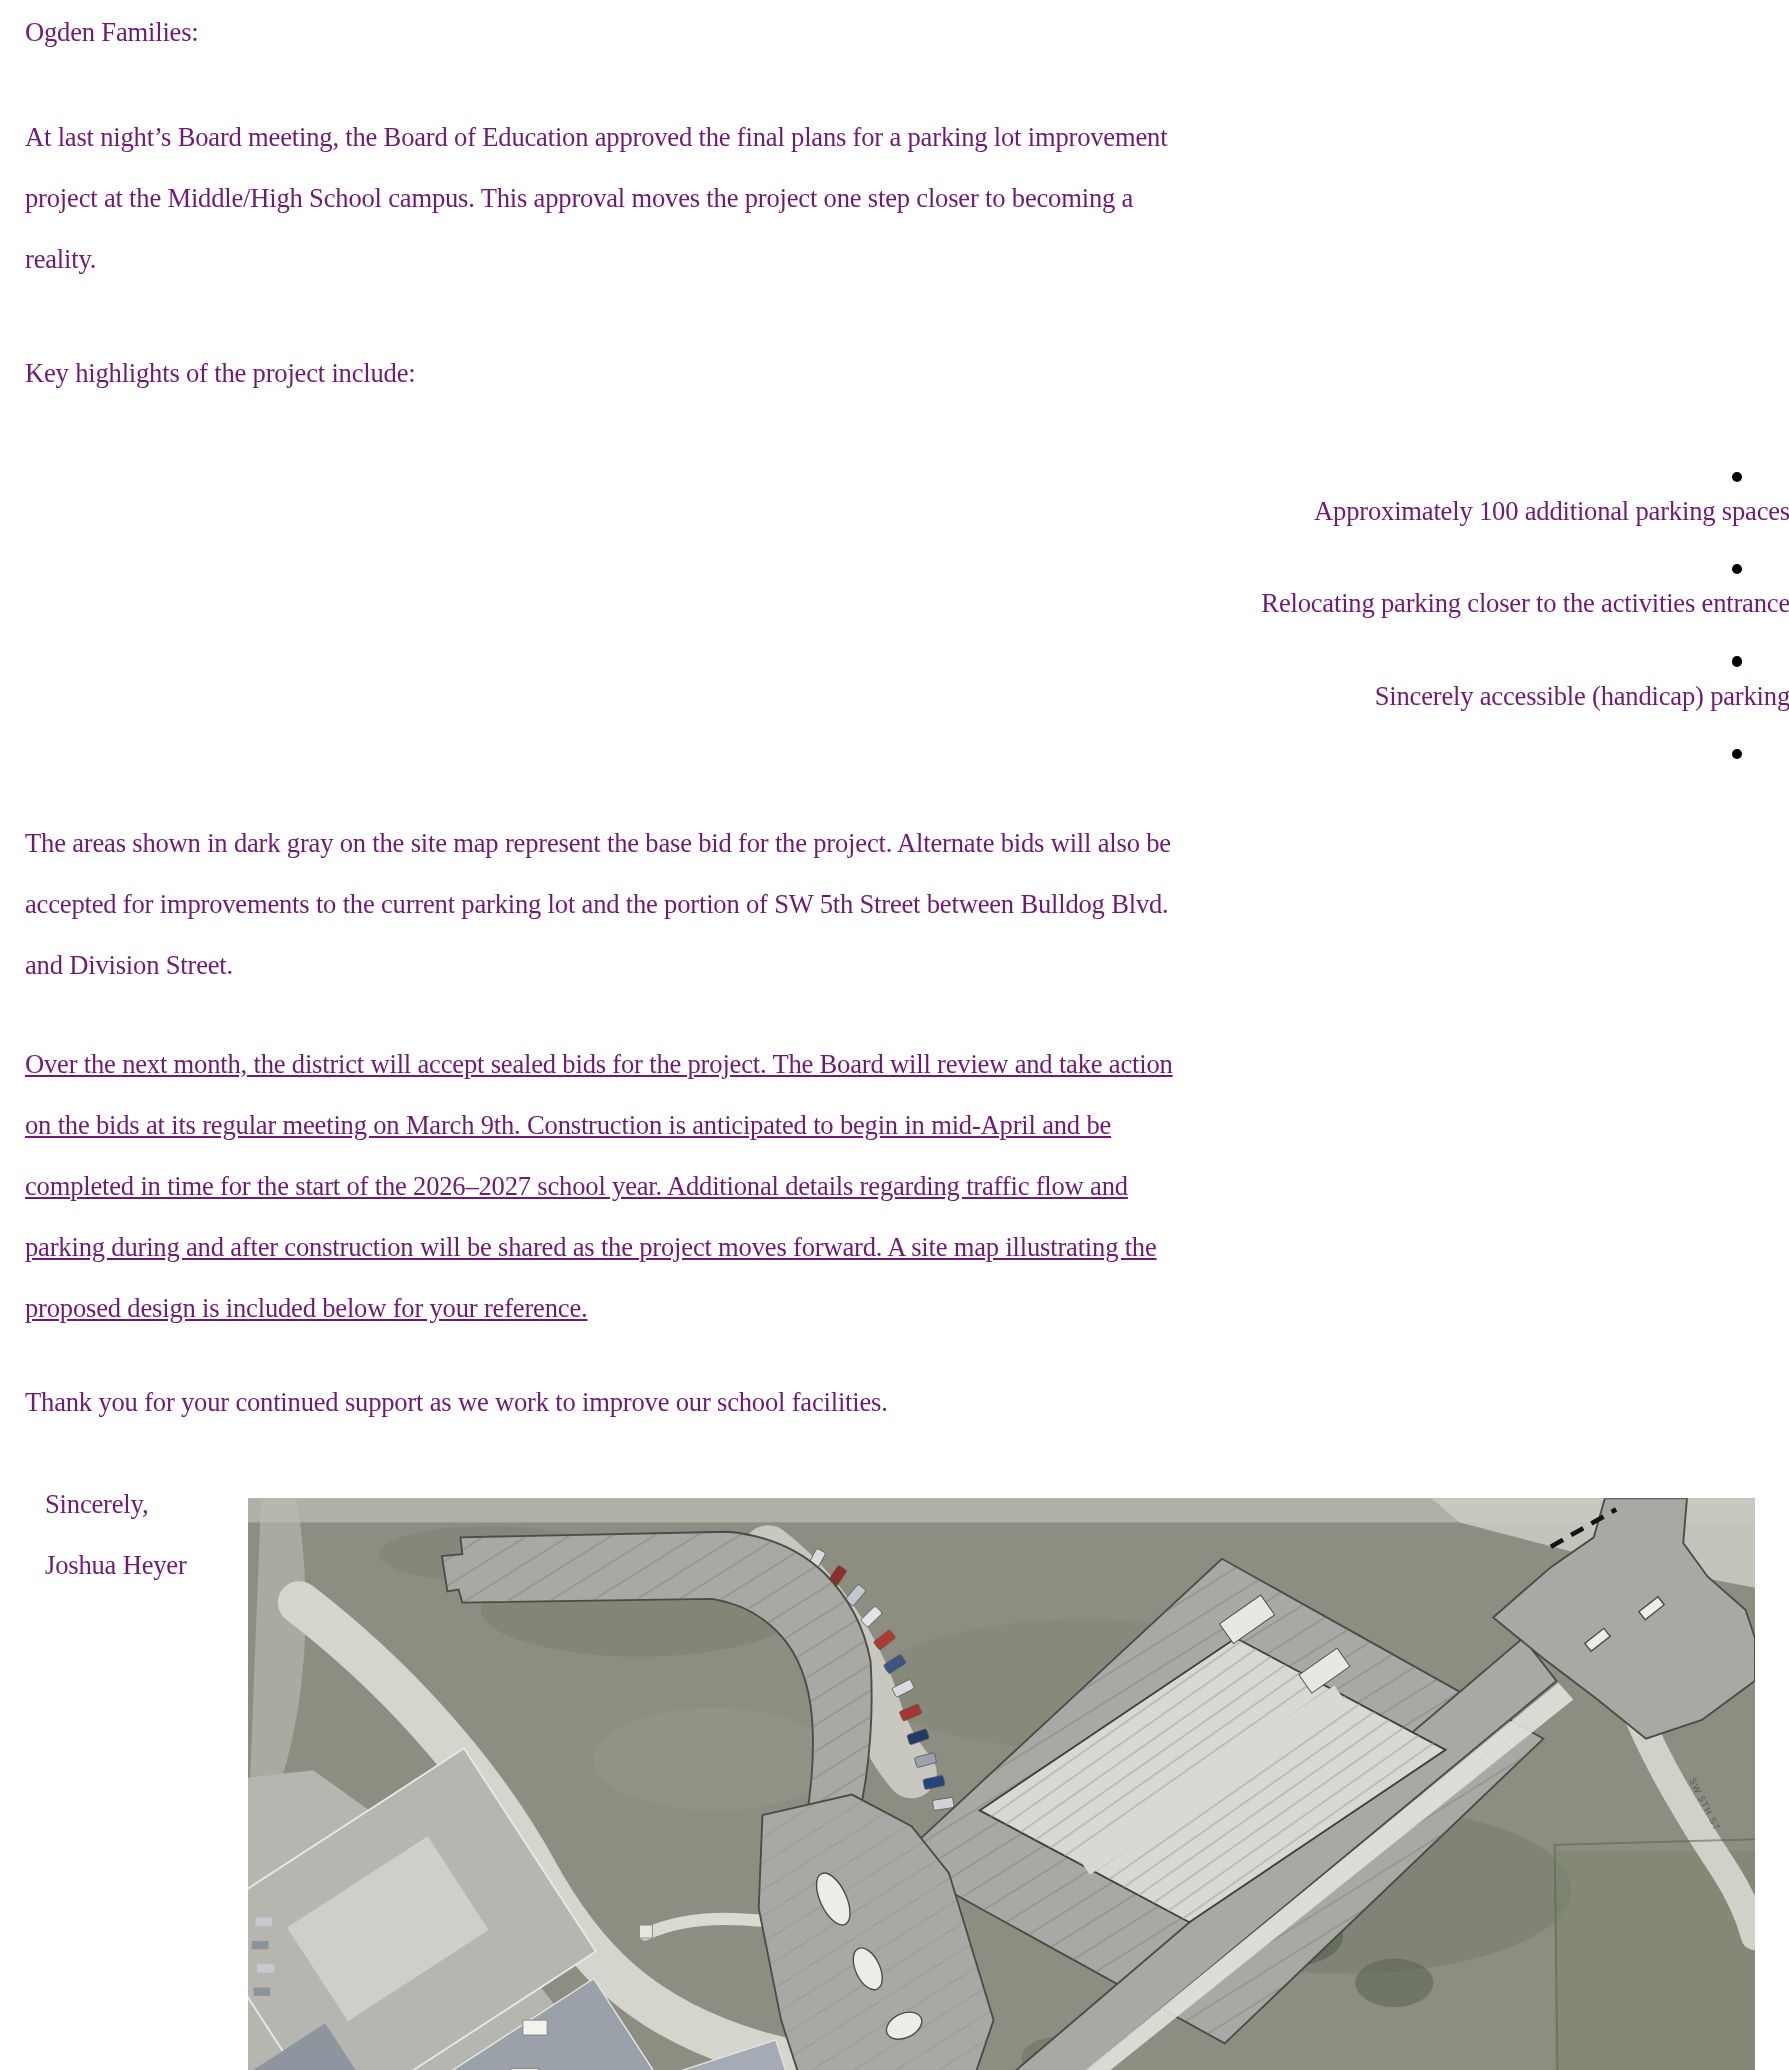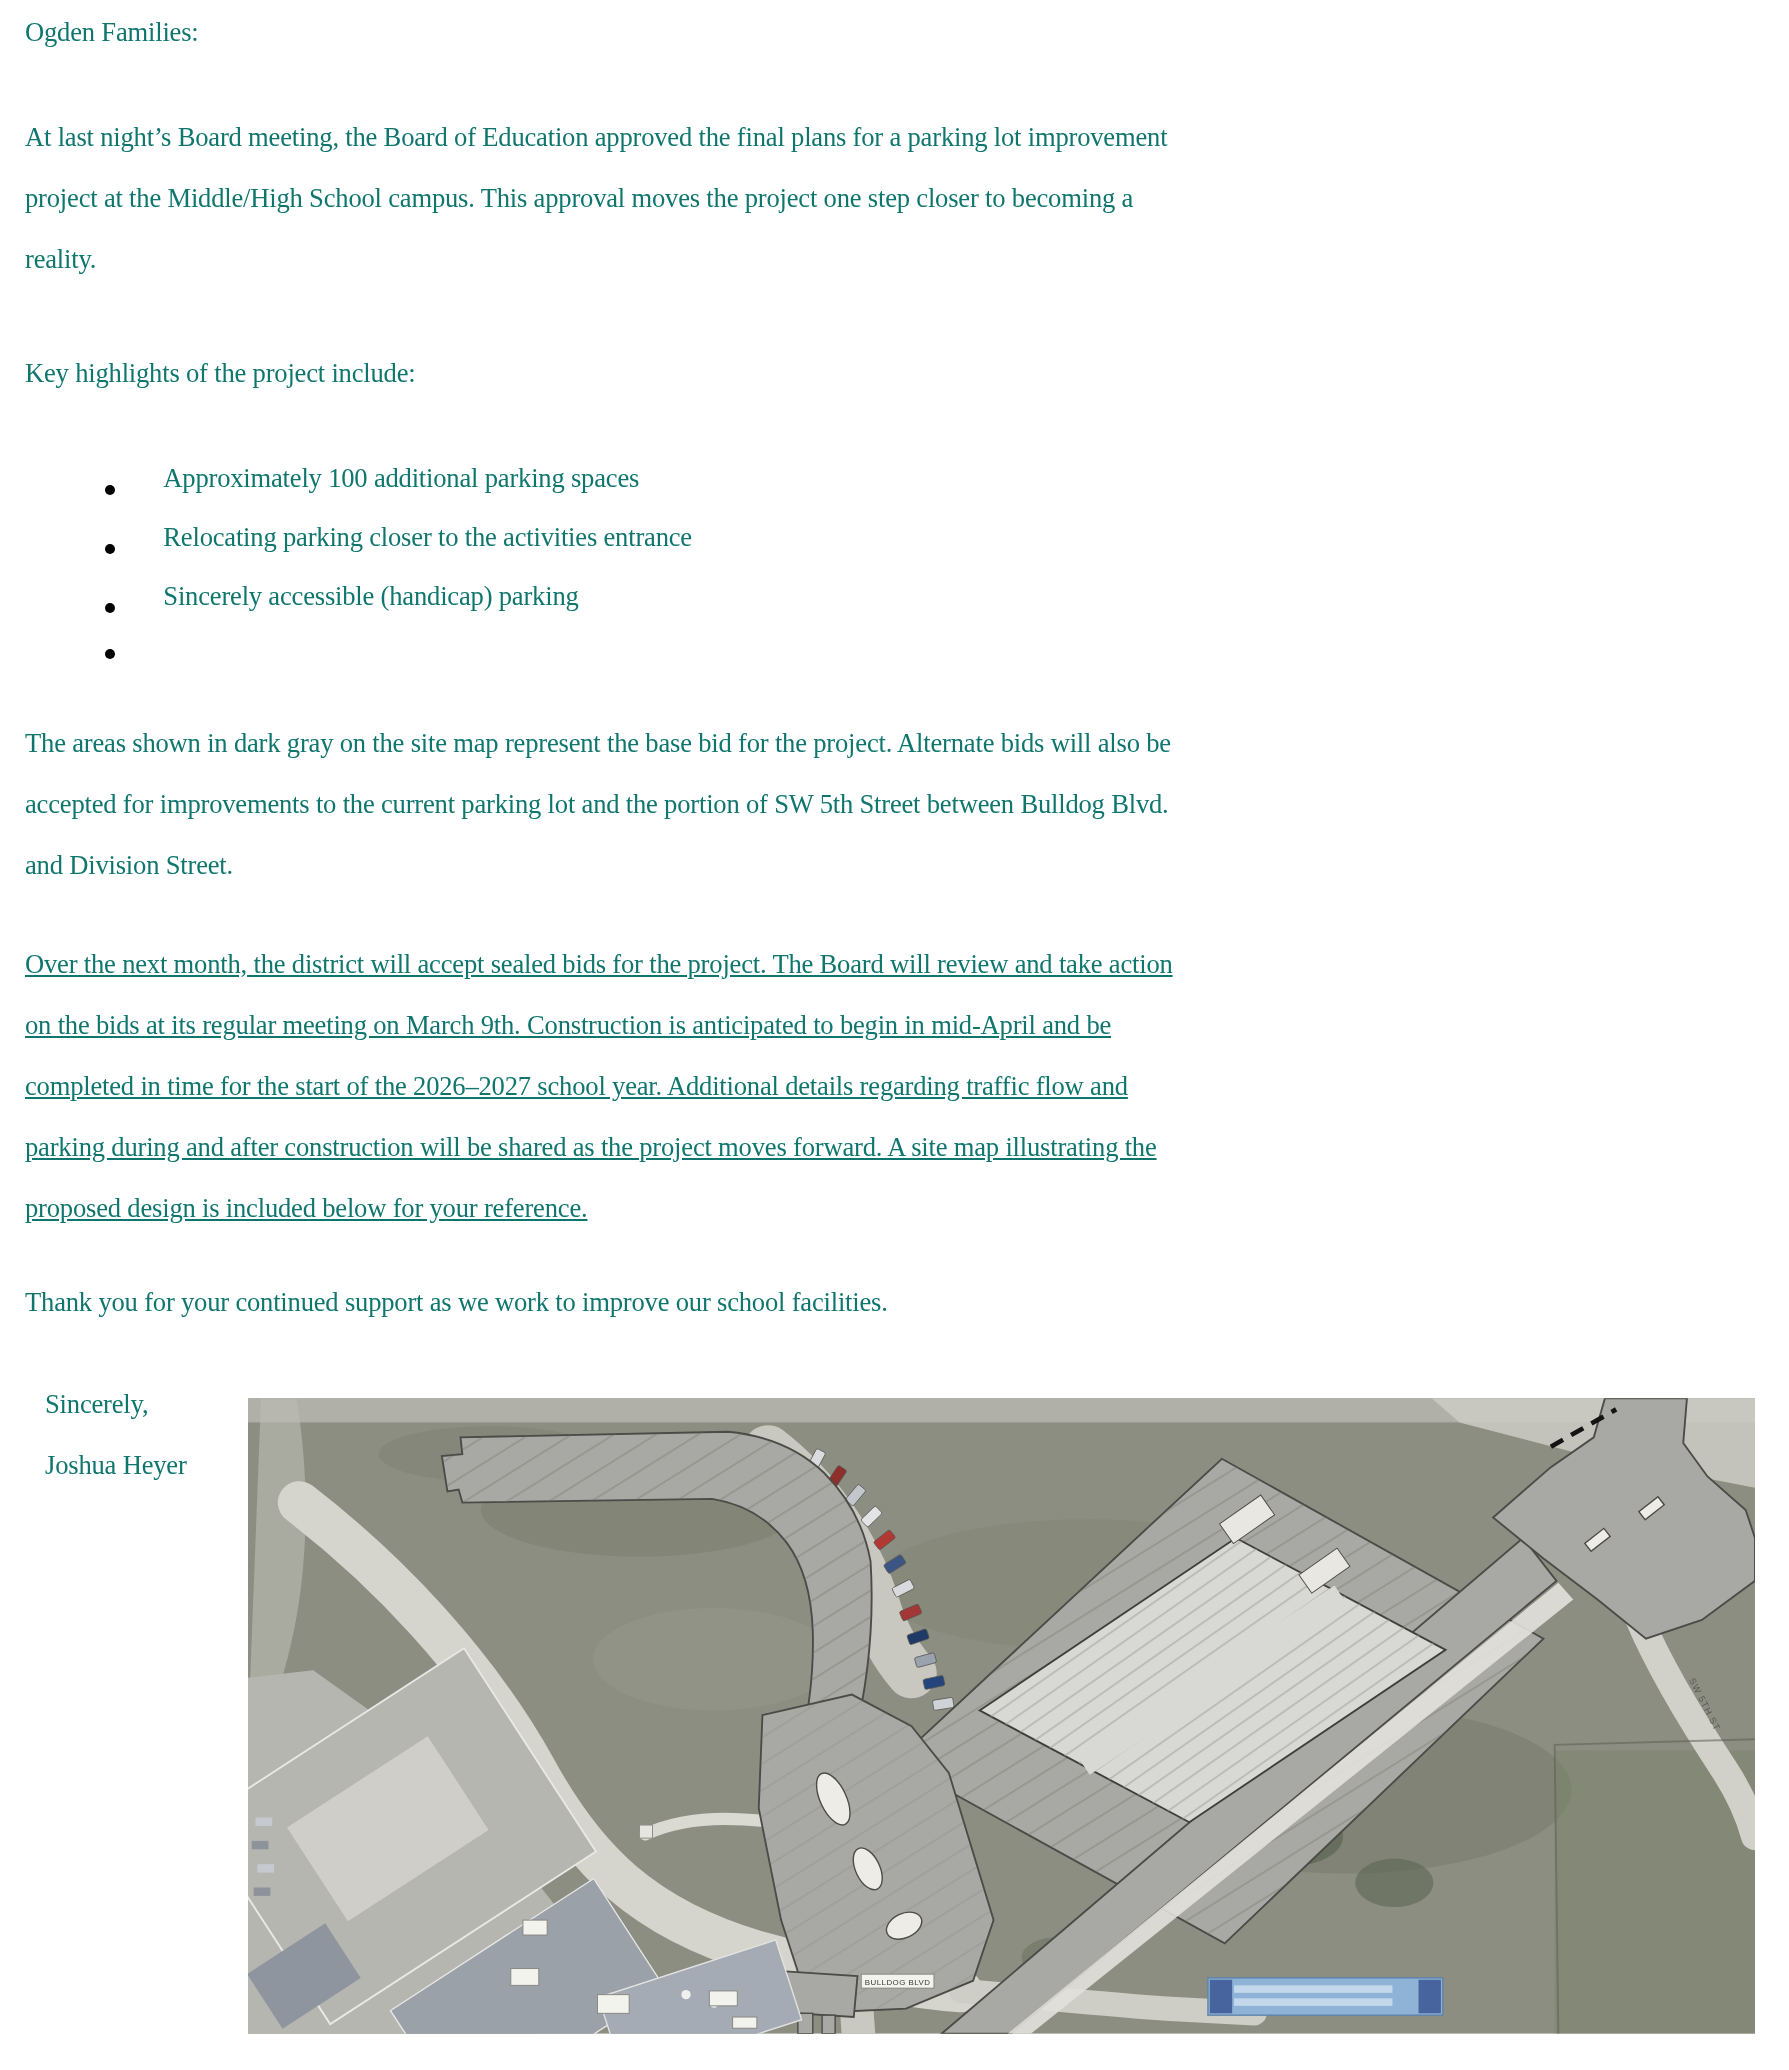--- a/index.html
+++ b/index.html
@@ -4,30 +4,30 @@
 <style>
   html,body{margin:0;padding:0;background:#ffffff;}
   .page{
     position:relative;
     width:1790px;height:2070px;
     box-sizing:border-box;
     padding:1.9px 0 0 25px;
     background:#ffffff;
     font-family:"Liberation Serif","DejaVu Serif",serif;
     font-size:26.6px;
-    color:#0f766e;
+    color:#701a75;
     letter-spacing:-0.2px;
     overflow:hidden;
   }
   .para{white-space:pre-line;line-height:61px;margin:0;}
   .salutation{margin-bottom:44px;}
   .p1{margin-bottom:53px;}
   .intro{margin-bottom:45px;}
   ul.bullets{list-style:none;margin:0 0 54px 0;padding:0;}
-  ul.bullets li{display:flex;align-items:center;line-height:59px;padding-left:80px;}
+  ul.bullets li{display:flex;align-items:flex-end;line-height:59px;padding-left:80px;flex-direction:column;}
   .dot{flex:0 0 auto;width:10.3px;height:10.3px;border-radius:50%;background:#000;margin:23px 48px 0 0;}
   .p2{margin-bottom:38px;}
   .p3{margin-bottom:33px;text-decoration:underline;}
   .thanks{margin-bottom:41px;}
   .closing-block{position:relative;height:666px;margin-left:20px;}
   .closing-line,.signature-line{line-height:61px;margin:0;}
   .map-wrap{position:absolute;left:203px;top:24px;width:1507px;height:636px;}
   .map-wrap svg{display:block;}
 </style>
 </head>

